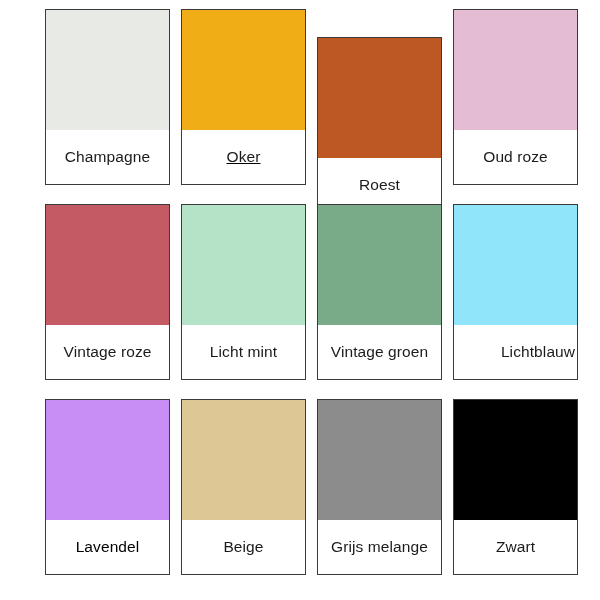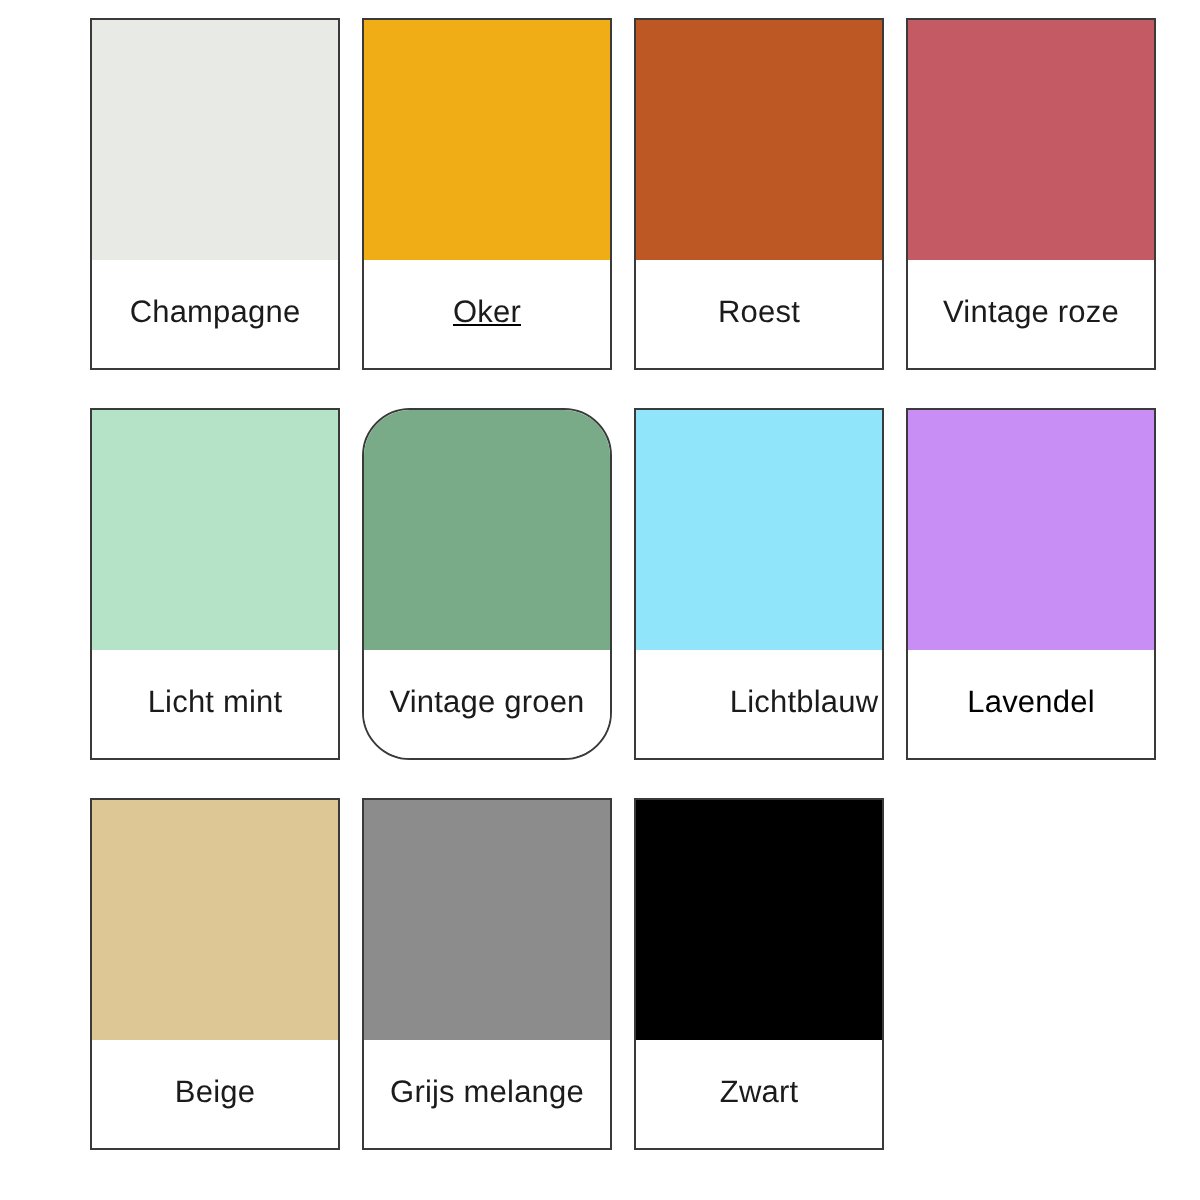--- a/index.html
+++ b/index.html
@@ -66,39 +66,45 @@
       <div class="swatch-label-area">
         <span class="swatch-label" style="color: rgb(27, 27, 27);">Champagne</span>
       </div>
     </div>
     <div class="swatch-card" style="border-color: rgb(58, 58, 58); text-decoration: underline;">
       <div class="swatch-color" style="background-color: rgb(240, 173, 22);"></div>
       <div class="swatch-label-area">
         <span class="swatch-label" style="color: rgb(27, 27, 27);">Oker</span>
       </div>
     </div>
-    <div class="swatch-card" style="border-color: rgb(58, 58, 58);">
+    <div class="swatch-card" style="border-color: rgb(58, 58, 58); margin-top: 28px;">
       <div class="swatch-color" style="background-color: rgb(189, 88, 36);"></div>
       <div class="swatch-label-area">
         <span class="swatch-label" style="color: rgb(27, 27, 27);">Roest</span>
+      </div>
+    </div>
+    <div class="swatch-card" style="border-color: rgb(58, 58, 58);">
+      <div class="swatch-color" style="background-color: rgb(228, 189, 212);"></div>
+      <div class="swatch-label-area">
+        <span class="swatch-label" style="color: rgb(27, 27, 27);">Oud roze</span>
       </div>
     </div>
     <div class="swatch-card" style="border-color: rgb(58, 58, 58);">
       <div class="swatch-color" style="background-color: rgb(196, 90, 99);"></div>
       <div class="swatch-label-area">
         <span class="swatch-label" style="color: rgb(27, 27, 27);">Vintage roze</span>
       </div>
     </div>
     <div class="swatch-card" style="border-color: rgb(58, 58, 58);">
       <div class="swatch-color" style="background-color: rgb(180, 227, 200);"></div>
       <div class="swatch-label-area">
         <span class="swatch-label" style="color: rgb(27, 27, 27);">Licht mint</span>
       </div>
     </div>
-    <div class="swatch-card" style="border-color: rgb(58, 58, 58); border-radius: 24px;">
+    <div class="swatch-card" style="border-color: rgb(58, 58, 58);">
       <div class="swatch-color" style="background-color: rgb(121, 171, 136);"></div>
       <div class="swatch-label-area">
         <span class="swatch-label" style="color: rgb(27, 27, 27);">Vintage groen</span>
       </div>
     </div>
     <div class="swatch-card" style="border-color: rgb(58, 58, 58);">
       <div class="swatch-color" style="background-color: rgb(145, 229, 250);"></div>
       <div class="swatch-label-area">
         <span class="swatch-label" style="color: rgb(27, 27, 27); margin-left: 45px;">Lichtblauw</span>
       </div>

